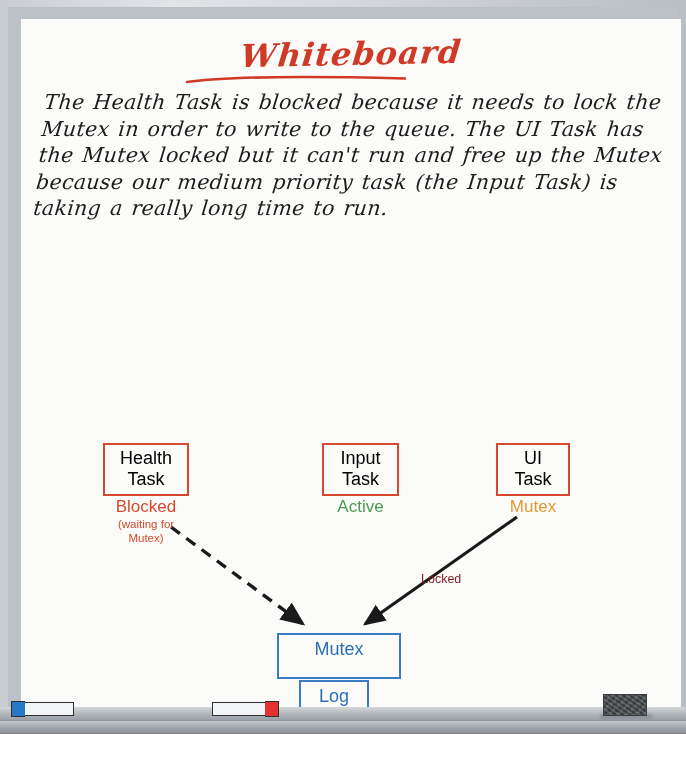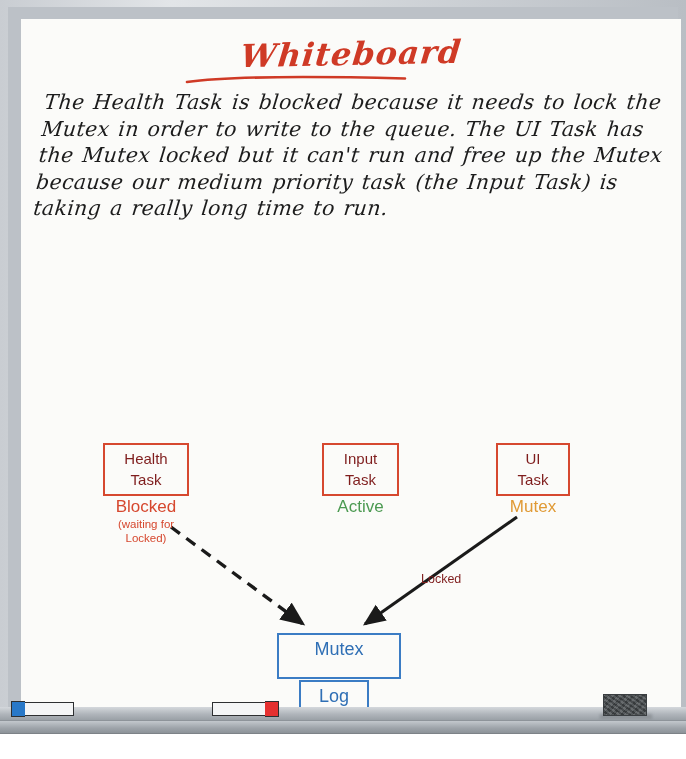--- a/index.html
+++ b/index.html
@@ -228,23 +228,23 @@
     position: absolute;
     text-align: center;
   }
   .task-box {
     border: 2.6px solid #d6482f;
     box-sizing: border-box;
     padding: 3px 8px 4px 8px;
     background: transparent;
   }
   .task-box-label {
-    font-size: 15px;
+    font-size: 18px;
     line-height: 21px;
-    color: #7f1d1d;
+    color: #000000;
     white-space: pre-line;
   }
   .task-state {
     font-size: 17px;
     line-height: 20px;
     margin-top: 1px;
   }
   .task-substate {
     font-size: 11.5px;
     line-height: 14px;
@@ -325,21 +325,21 @@
         </svg>
         <div class="edge-label" id="label-locked">Locked</div>
 
         <div class="task-node" id="node-health">
           <div class="task-box">
             <div class="task-box-label">Health
 Task</div>
           </div>
           <div class="task-state" style="color:#d6482f">Blocked</div>
           <div class="task-substate">(waiting for
-Locked)</div>
+Mutex)</div>
         </div>
 
         <div class="task-node" id="node-input">
           <div class="task-box">
             <div class="task-box-label">Input
 Task</div>
           </div>
           <div class="task-state" style="color:#4c9a52">Active</div>
         </div>
 

